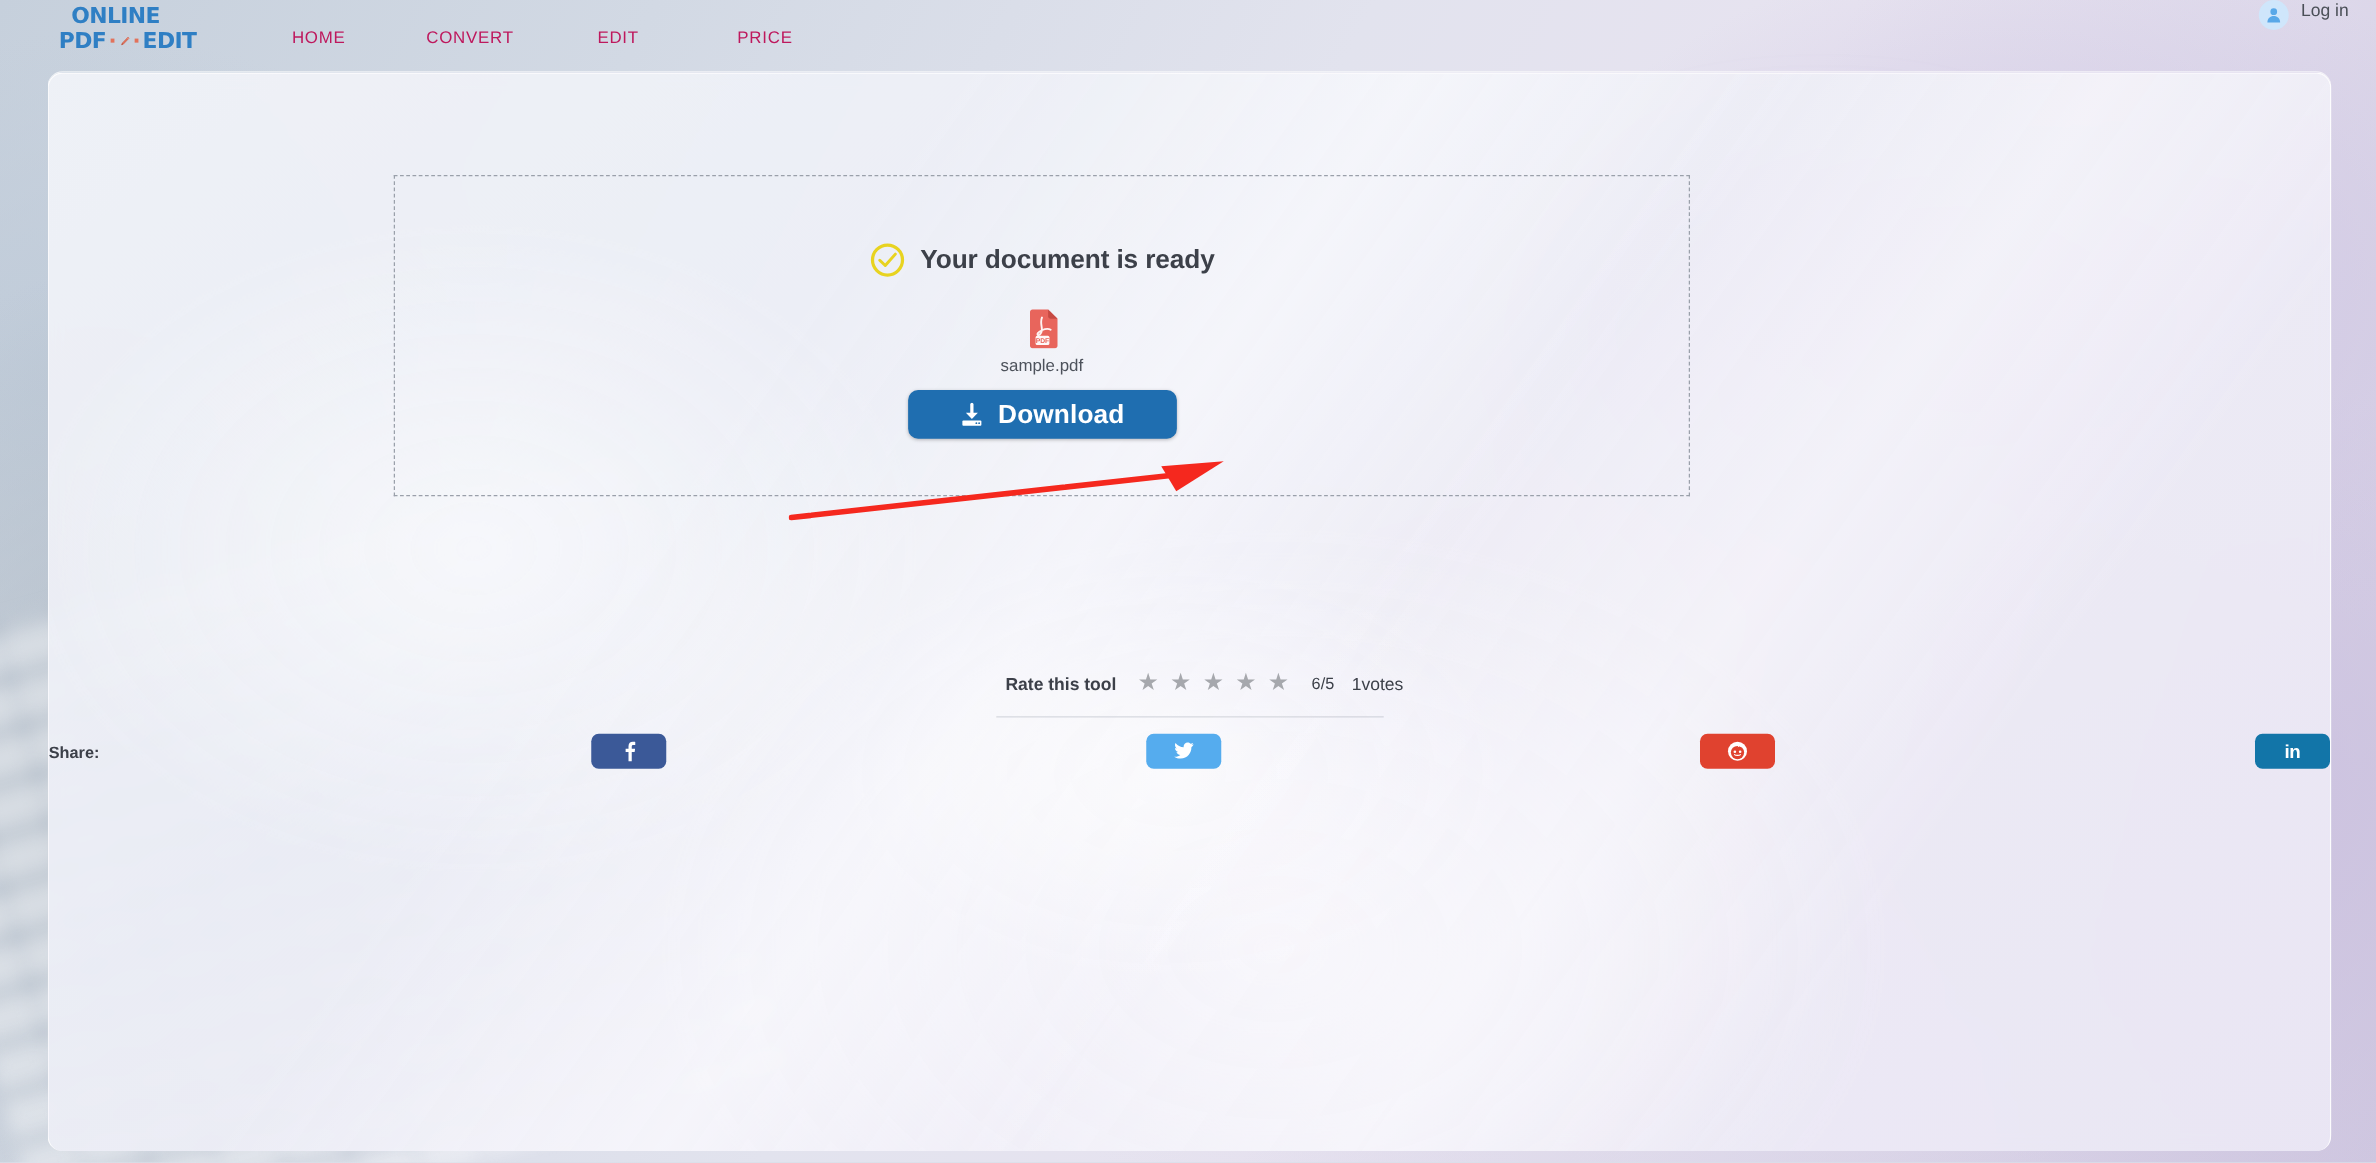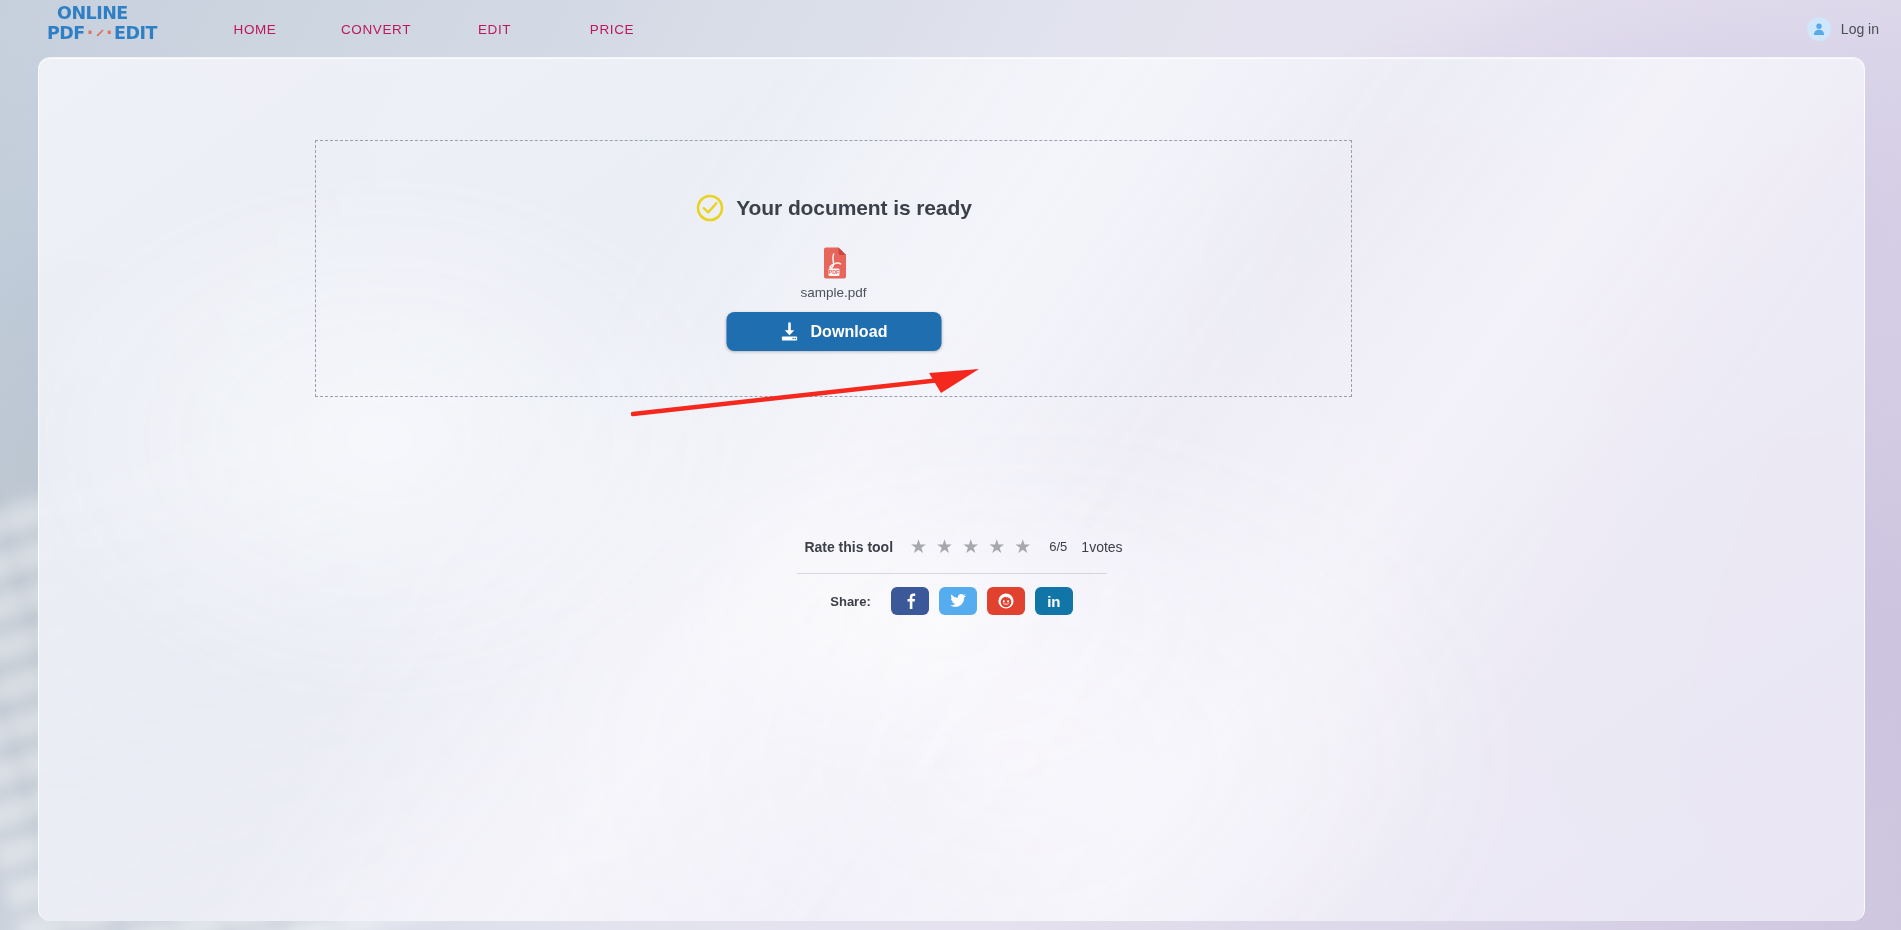--- a/index.html
+++ b/index.html
@@ -123,21 +123,21 @@
   .nav-item.n1 { width: 122px; }
   .nav-item.n2 { width: 115px; }
   .nav-item.n3 { width: 120px; }
 
   #login {
     position: absolute;
     right: 50px;
     top: 0;
     height: 58px;
     display: flex;
-    align-items: center;
+    align-items: flex-start;
     gap: 10px;
     cursor: pointer;
   }
   #login-avatar {
     width: 24px; height: 24px;
     border-radius: 50%;
     background: #cfe6fb;
     display: flex;
     align-items: center;
     justify-content: center;
@@ -229,21 +229,21 @@
     border: none;
     cursor: pointer;
     display: flex;
     align-items: center;
     justify-content: center;
     gap: 11px;
     box-shadow: 0 1px 3px rgba(0,0,0,0.25);
   }
   #download-label {
     color: #ffffff;
-    font-size: 16px;
+    font-size: 21px;
     font-weight: bold;
     letter-spacing: 0.1px;
   }
 
   
   #annotation-arrow {
     position: absolute;
     left: 592px;
     top: 300px;
     width: 380px;
@@ -297,31 +297,31 @@
   }
 
   
   #share-row {
     position: absolute;
     left: 0;
     top: 528px;
     width: 100%;
     display: flex;
     align-items: center;
-    justify-content: center;
+    justify-content: space-between;
     gap: 10px;
   }
   #share-label {
     font-size: 13px;
     font-weight: bold;
     color: #3c4049;
     margin-right: 10px;
   }
   .share-btn {
-    width: 38px;
+    width: 60px;
     height: 28px;
     border-radius: 6px;
     display: flex;
     align-items: center;
     justify-content: center;
     cursor: pointer;
     border: none;
   }
   .share-btn.facebook  { background: #3b5998; }
   .share-btn.twitter   { background: #55acee; }

